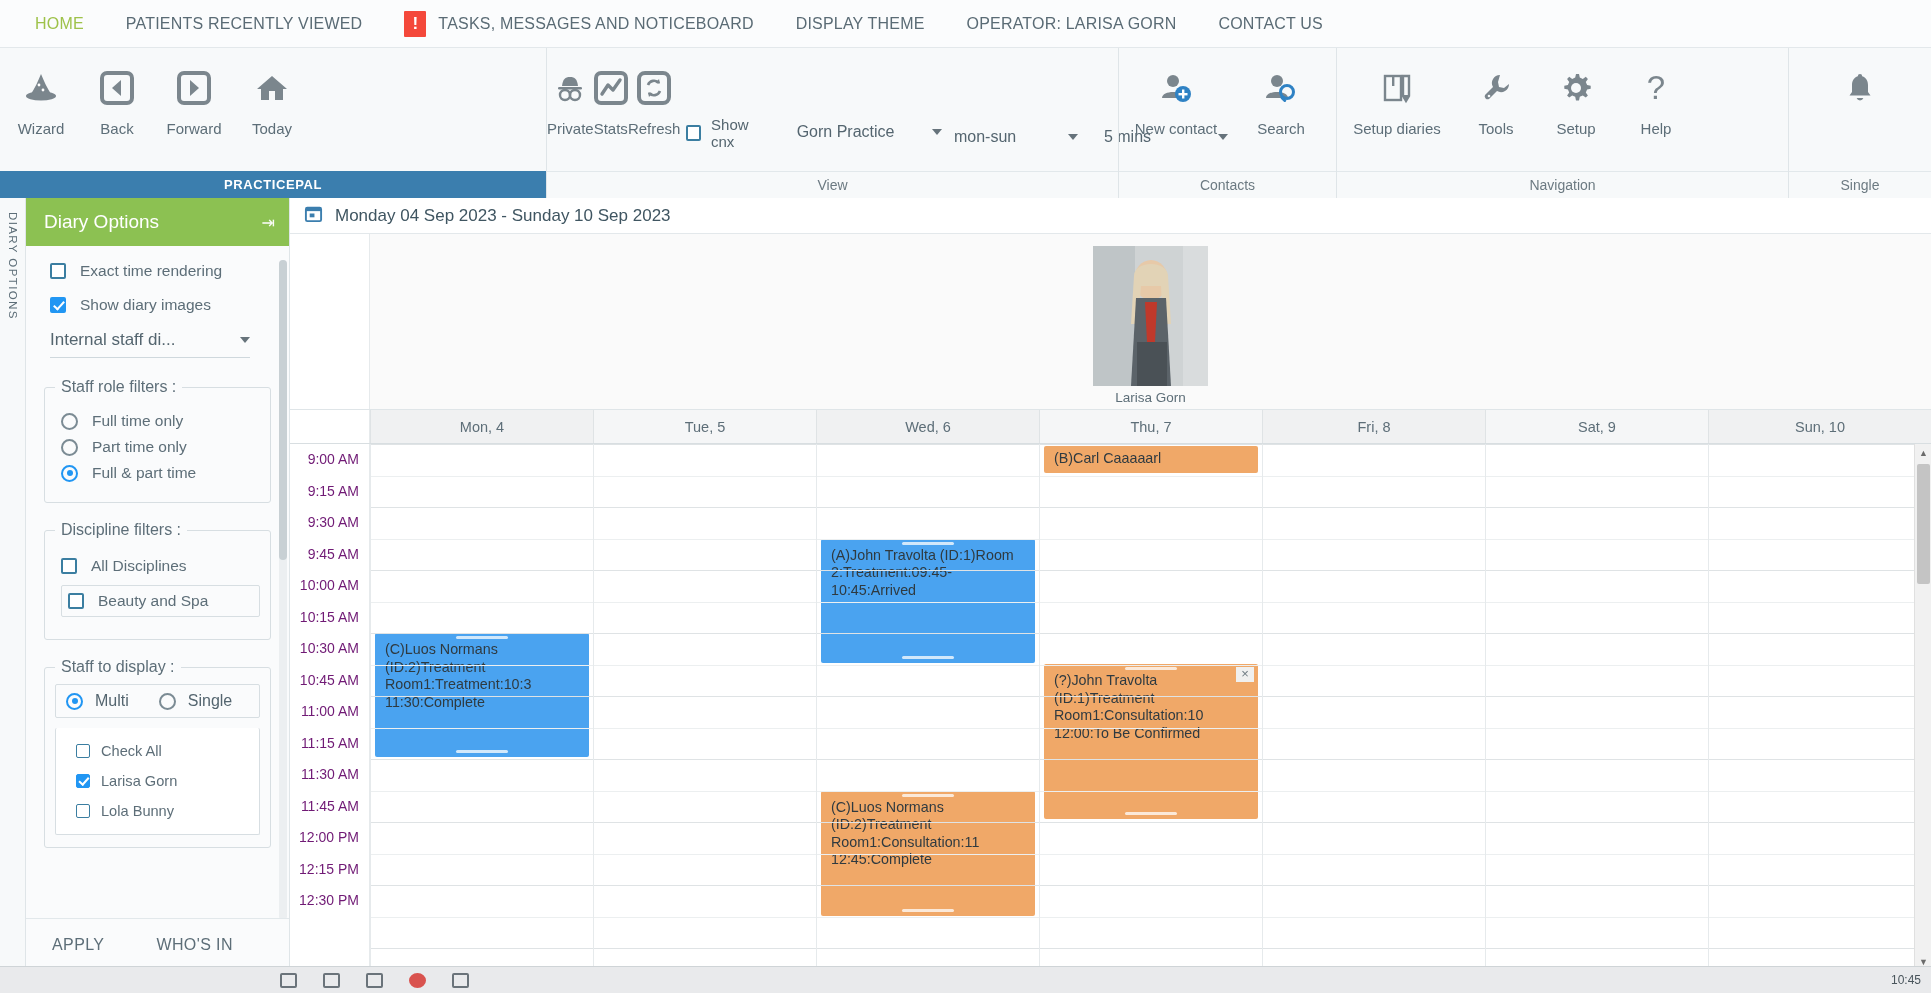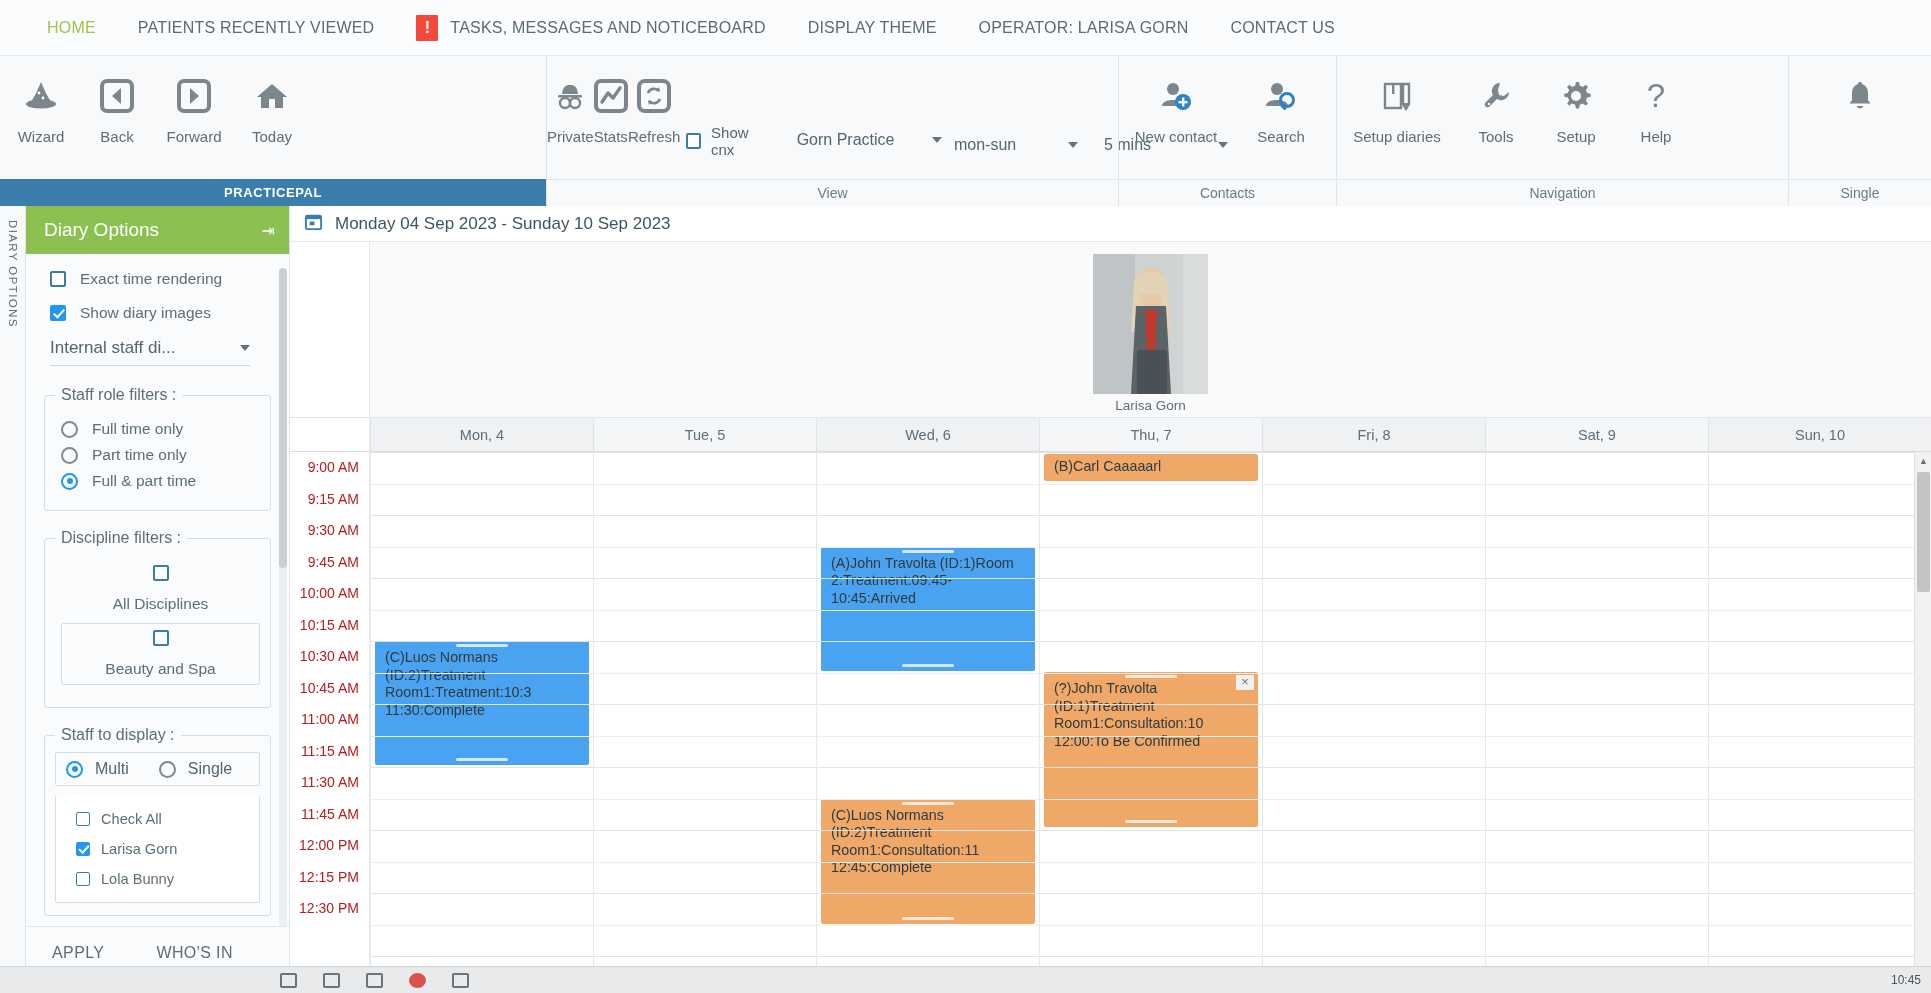--- a/index.html
+++ b/index.html
@@ -7,22 +7,22 @@
   body {
     width:1931px; height:993px;
     font-family:"Liberation Sans", sans-serif;
     background:#ffffff; color:#54656f; overflow:hidden;
     position:relative;
   }
   .app { width:1931px; height:993px; position:relative; background:#fff; }
 
   
   .topmenu {
-    height:56px; display:flex; align-items:center;
-    padding-left:26px; gap:0px;
+    height:48px; display:flex; align-items:center;
+    padding-left:14px; gap:0px;
     background:#fbfcfd; border-bottom:1px solid #e3e8eb;
   }
   .topmenu-item {
     font-size:16px; letter-spacing:.2px; color:#5a6b75;
     padding:0 21px; height:44px; display:flex; align-items:center;
     white-space:nowrap; cursor:pointer;
   }
   .topmenu-item.active { color:#9ec24a; }
   .alert-badge {
     width:22px; height:26px; background:#f4483b; color:#fff;
@@ -108,21 +108,21 @@
   }
   legend { font-size:16px; color:#5d6e78; padding:0 6px; }
   .radiorow { display:flex; align-items:center; gap:14px; margin:8px 0 8px 6px; }
   .radio {
     width:17px;height:17px;border:2px solid #7b8b94;border-radius:50%;
     display:inline-block;position:relative;cursor:pointer;
   }
   .radio.on { border-color:#2196f3; }
   .radio.on::after{content:"";position:absolute;left:3.5px;top:3.5px;width:6px;height:6px;border-radius:50%;background:#2196f3;}
   .radiorow .lbl, .chkrow .lbl { font-size:15.5px; color:#5d6e78; }
-  .chkrow { display:flex; align-items:center; gap:14px; margin:10px 0 10px 6px;flex-direction:column; }
+  .chkrow { display:flex; align-items:center; gap:14px; margin:10px 0 10px 6px; }
   .chkrow.boxed { border:1px solid #d7dee2; border-radius:2px; padding:6px; margin-right:0; }
   .multirow {
     border:1px solid #d7dee2; border-radius:2px; display:flex; align-items:center;
     gap:12px; padding:7px 10px; margin-bottom:10px;
   }
   .stafflist { border:1px solid #d7dee2; border-top:none; border-radius:2px; background:#fff; padding:8px 10px; }
   .staffitem { display:flex; align-items:center; gap:11px; padding:7px 2px 7px 10px; }
   .cbox.sm { width:14px;height:14px;border-width:1.6px; }
   .cbox.sm.checked::after{ left:3.5px; top:0px; width:3.5px; height:8px; border-width:0 2px 2px 0; }
   .staffitem .lbl { font-size:14.6px; color:#5d6e78; }
@@ -152,21 +152,21 @@
   .cal-daybar .gutter { background:#fff; }
   .daycell {
     flex:1 1 0; display:flex; align-items:center; justify-content:center;
     font-size:14.5px; color:#5d6e78; background:#f0f1f2; border-left:1px solid #dfe3e5;
   }
   .daycell.alt { background:#f5f6f7; }
 
   .cal-grid { flex:1; display:flex; position:relative; overflow:hidden; }
   .timecol { width:80px; flex:0 0 80px; border-right:1px solid #e6eaec; background:#fff; }
   .timecell {
-    height:31.5px; font-size:14px; color:#b91c1c; text-align:right;
+    height:31.5px; font-size:14px; color:#701a75; text-align:right;
     padding-right:10px; line-height:31.5px; white-space:nowrap;
   }
   .daycols { flex:1; display:flex; position:relative; }
   .daycol { flex:1 1 0; border-left:1px solid #e6eaec; position:relative; }
   .hline { position:absolute; left:0; right:0; height:1px; background:#eceff0; }
   .hline.major { background:#dfe3e5; }
 
   .appt {
     position:absolute; border-radius:2px; padding:8px 10px; font-size:14.3px;
     line-height:17.5px; color:#2f3a40; overflow:hidden; cursor:pointer;

